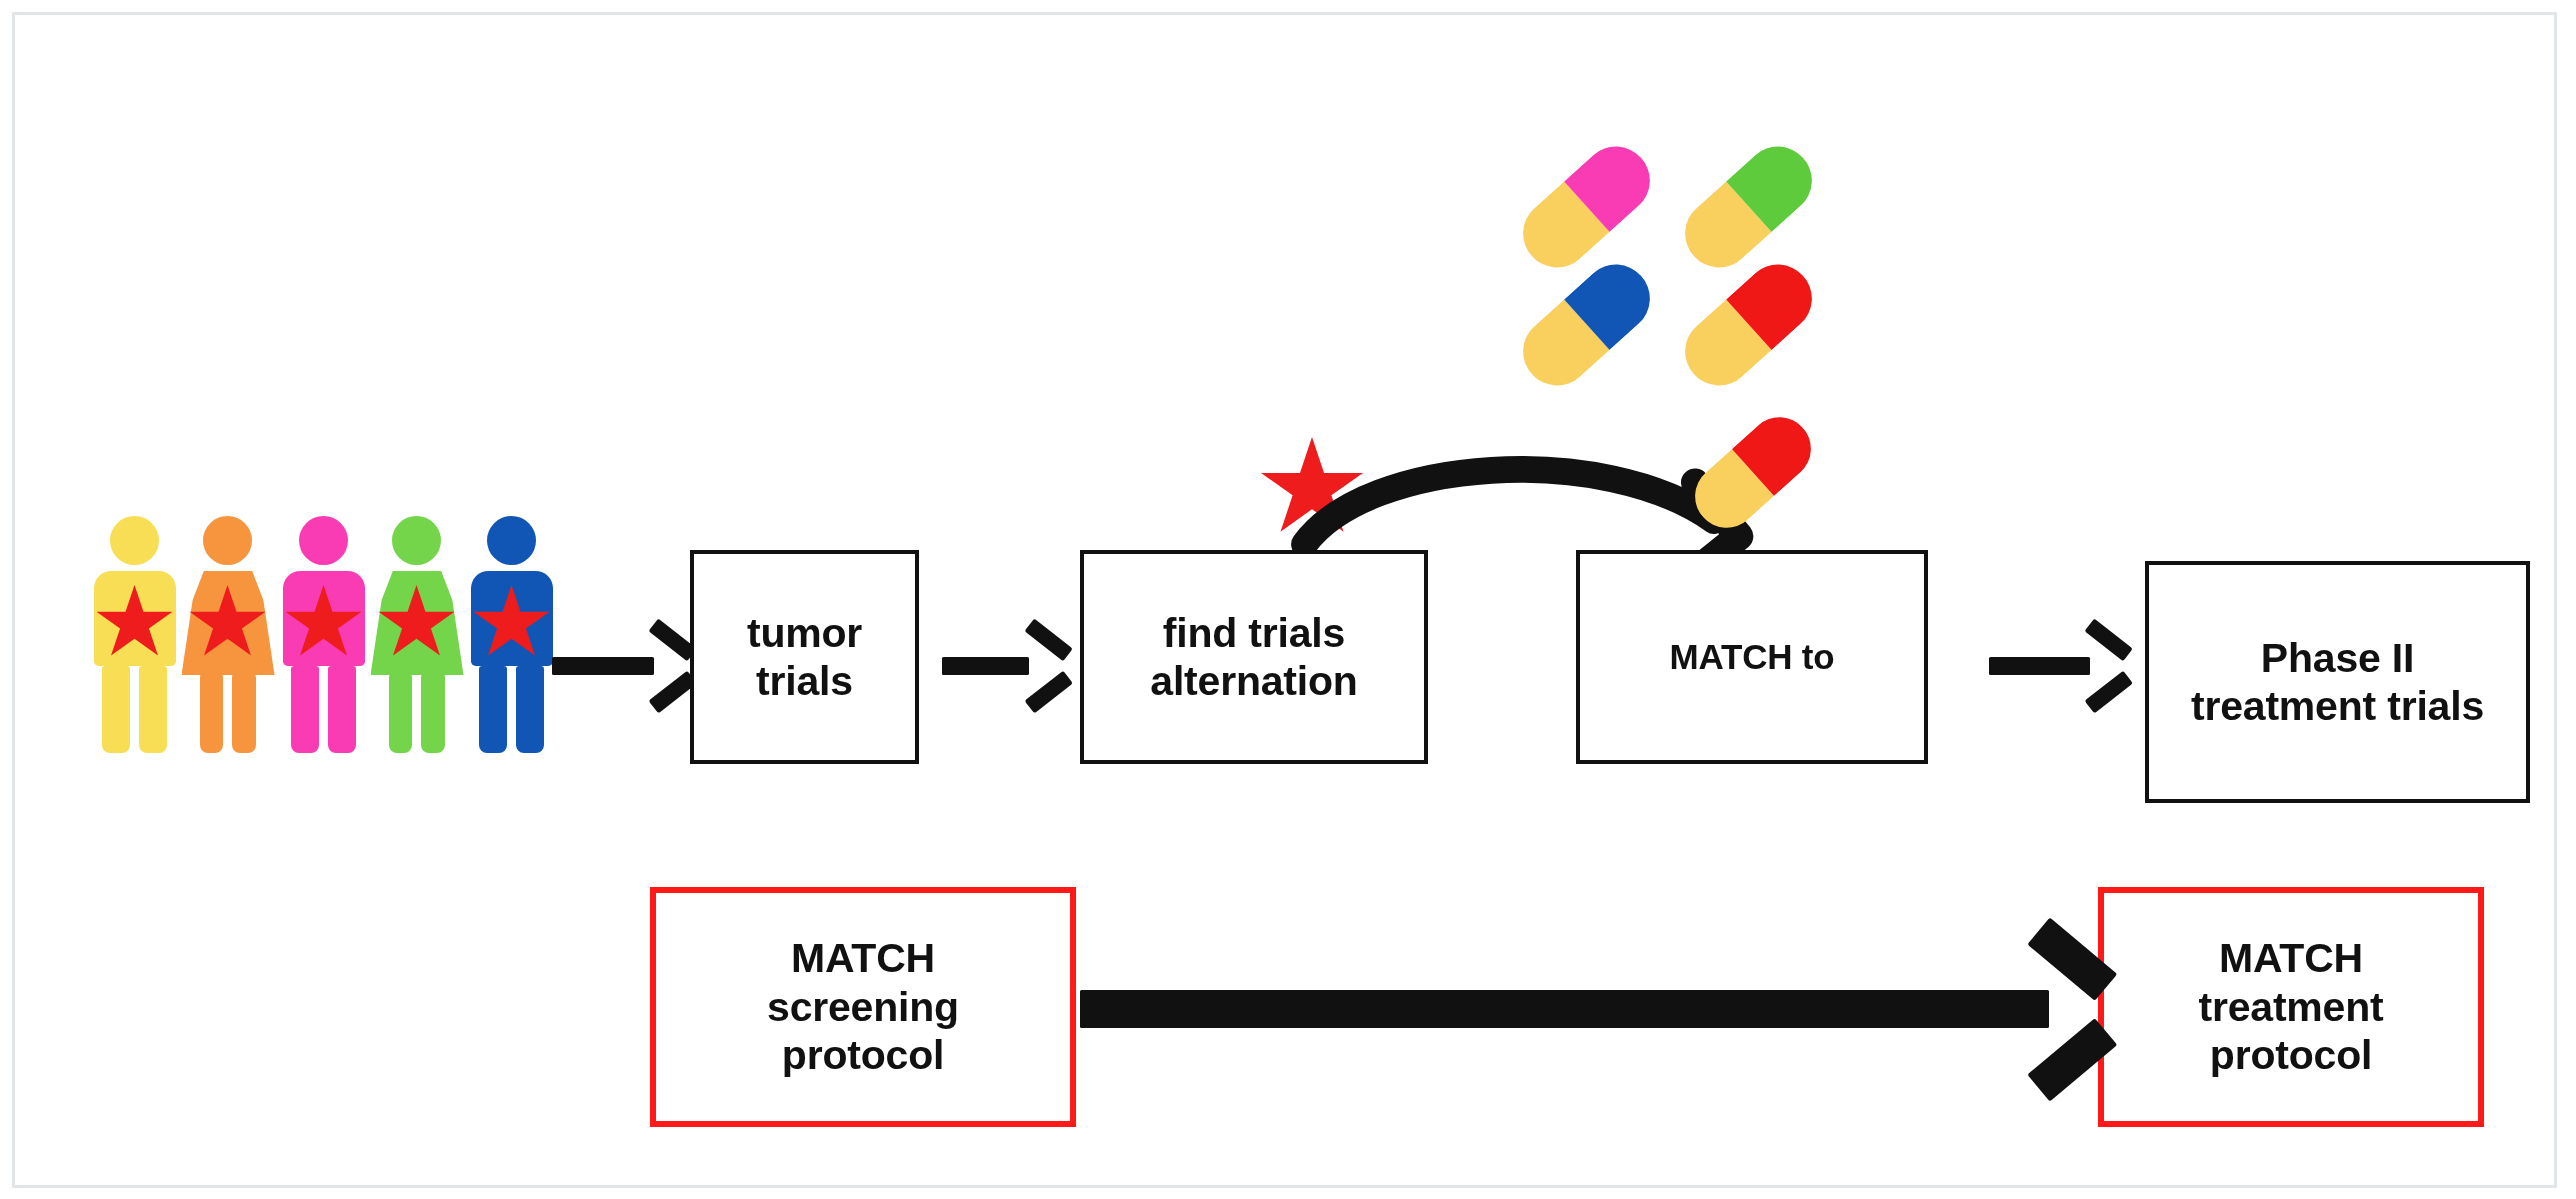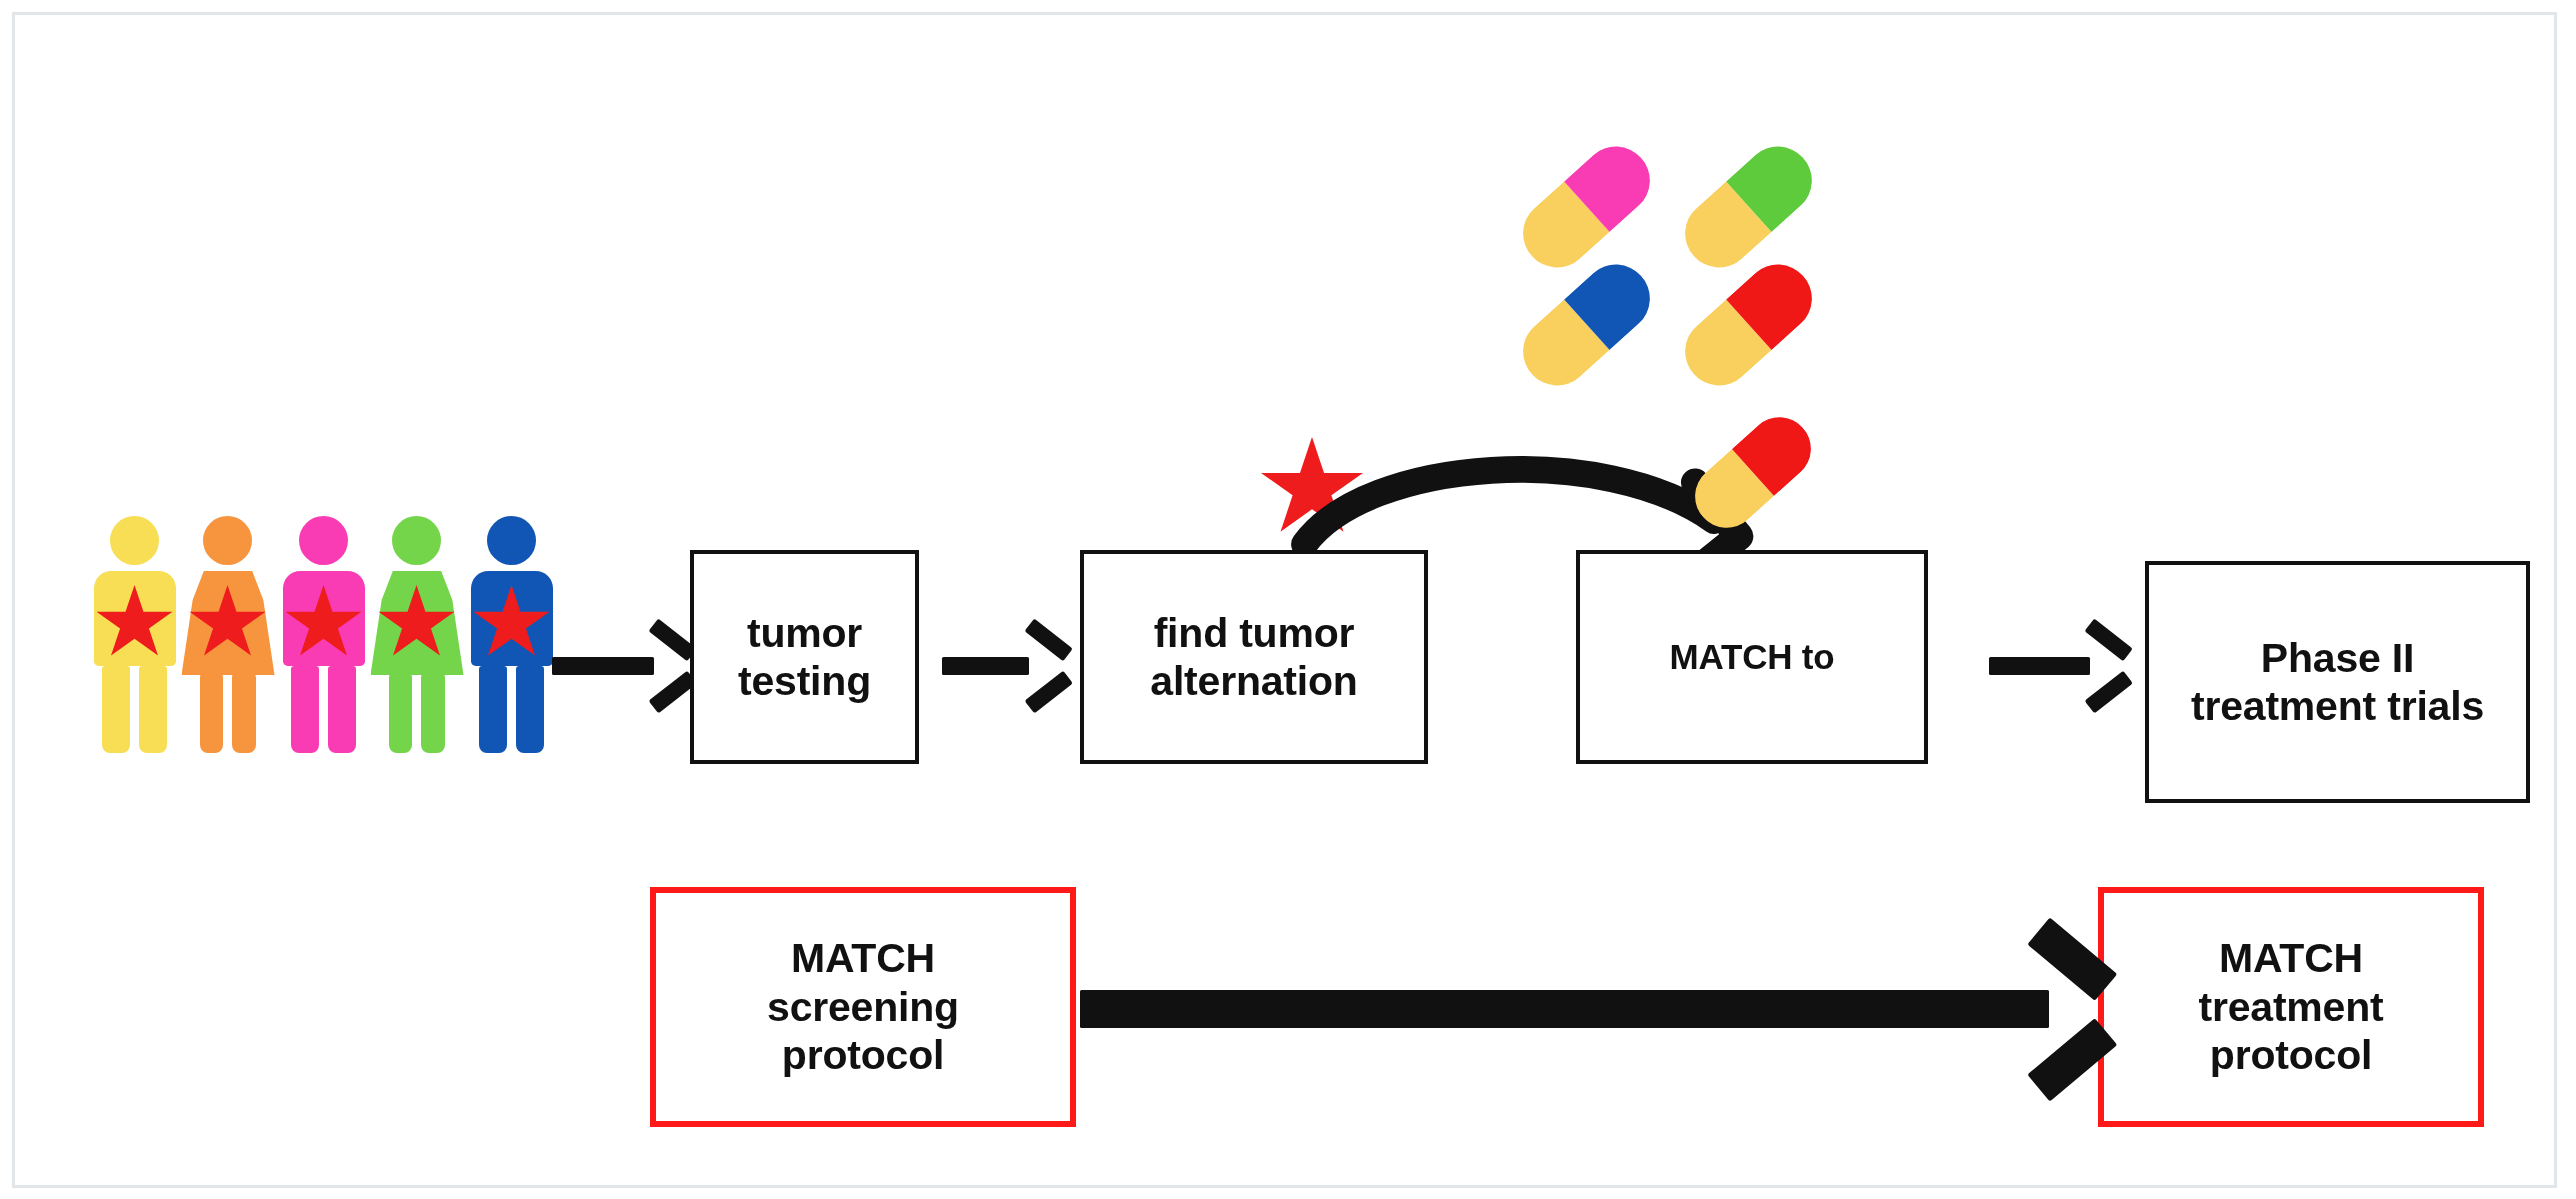--- a/index.html
+++ b/index.html
@@ -386,27 +386,27 @@
   </div>
 
   <div class="capsule" id="cap-match-pill">
     <div class="half a" style="background:#f9cf5e"></div>
     <div class="half b" style="background:#f01717"></div>
   </div>
 
   <div class="pbox" id="box-tumor-testing">
     <div class="txt">
       <div>tumor</div>
-      <div>testing</div>
+      <div>trials</div>
     </div>
   </div>
 
   <div class="pbox" id="box-find-tumor">
     <div class="txt">
-      <div>find tumor</div>
+      <div>find trials</div>
       <div>alternation</div>
     </div>
   </div>
 
   <div class="pbox" id="box-match-target">
     <div class="txt">
       <div>MATCH to</div>
     </div>
   </div>
 

